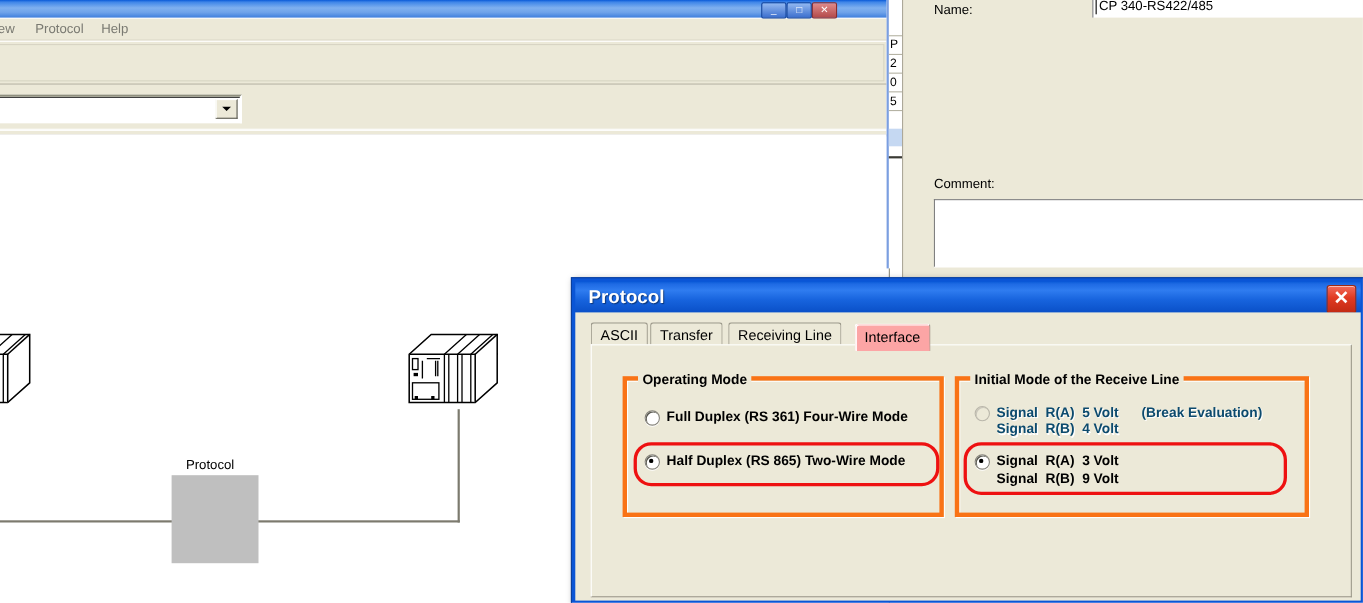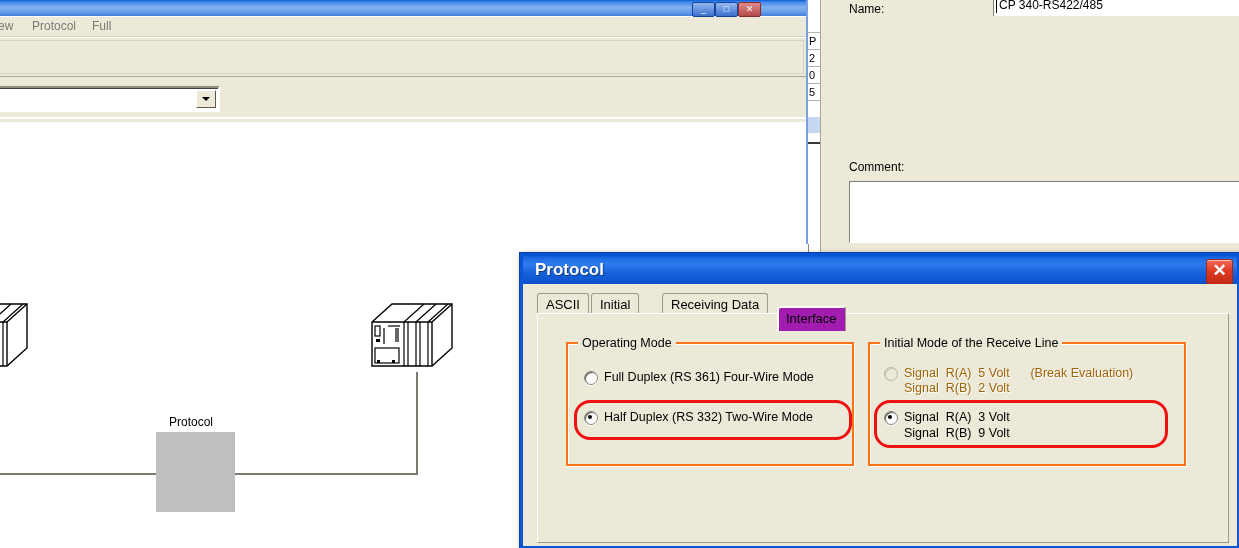--- a/index.html
+++ b/index.html
@@ -94,42 +94,42 @@
     background:linear-gradient(to bottom,#f26b5b 0%,#e03a22 45%,#c22a14 100%);
     border:1px solid #9c2a16;box-shadow:inset 0 1px 0 rgba(255,255,255,.55);}
   #dlg-close .x{position:absolute;left:0;right:0;top:0;bottom:0;color:#fff;
     font-size:17px;font-weight:bold;line-height:22px;text-align:center;}
   #dlg-body{position:absolute;left:3px;top:31px;width:714px;height:262px;background:#ece9d8;}
 
   .tabstrip{position:absolute;left:14px;top:6px;width:690px;height:24px;}
   .tab{position:absolute;top:3px;height:21px;line-height:21px;padding:0 8px;font-size:13px;
     background:#ece9d8;border:1px solid #9d9a8c;border-bottom:none;
     border-radius:3px 3px 0 0;color:#000;}
-  .tab.active{top:16px;height:24px;line-height:23px;background:#a21caf;
+  .tab.active{top:4px;height:24px;line-height:23px;background:#fca5a5;
     border-color:#ffffff #9d9a8c #ece9d8 #ffffff;z-index:3;
     box-shadow:inset 1px 1px 0 #fff;}
   .tabpage{position:absolute;left:14px;top:29px;width:690px;height:228px;
     background:#ece9d8;border:1px solid;border-color:#ffffff #9d9a8c #9d9a8c #ffffff;}
 
-  .groupbox{position:absolute;border:2px solid #f97316;
-    box-shadow:1px 1px 0 #ffffff, inset 1px 1px 0 #ffffff;}
+  .groupbox{position:absolute;border:4px solid #f97316;
+    box-shadow:1px 1px 0 #ffffff, inset 1px 1px 0 #ffffff;font-weight:bold;}
   .groupbox > .gtitle{position:absolute;left:10px;top:-8px;background:#ece9d8;
     padding:0 4px;font-size:12.5px;color:#000;white-space:nowrap;}
   #grp-mode{left:28px;top:28px;width:284px;height:120px;}
   #grp-init{left:330px;top:28px;width:314px;height:120px;}
 
   .radio-row{position:absolute;}
   .rdo{position:absolute;left:0;top:1px;width:12px;height:12px;border-radius:50%;
     background:#ffffff;border:1px solid #848279;
     box-shadow:inset 1px 1px 0 #5a5a52, 0 1px 0 #ffffff;}
   .rdo.on::after{content:"";position:absolute;left:3px;top:3px;width:4px;height:4px;
     border-radius:50%;background:#000;}
   .rdo.dis{background:#ece9d8;border-color:#b9b6aa;box-shadow:inset 1px 1px 0 #c9c6ba;}
   .rtxt{position:absolute;left:20px;top:0;font-size:12.5px;white-space:pre;line-height:15px;color:#000;}
-  .rtxt.dis{color:#a16207;text-shadow:1px 1px 0 #ffffff;}
+  .rtxt.dis{color:#0c4a6e;text-shadow:1px 1px 0 #ffffff;}
 
   #r-full{left:16px;top:26px;}
   #r-half{left:16px;top:66px;}
   #r-init1{left:14px;top:22px;}
   #r-init2{left:14px;top:66px;}
 
   .redbox{position:absolute;border:3px solid #ee1111;border-radius:16px;pointer-events:none;}
   #red-half{left:6px;top:56px;width:272px;height:34px;}
   #red-init{left:4px;top:56px;width:288px;height:42px;}
 </style>
@@ -147,21 +147,21 @@
       <span class="mark">□</span>
     </div>
     <div class="abs winbtn close">
       <span class="mark">✕</span>
     </div>
   </div>
 
   <div class="abs" id="bg-menubar">
     <div class="abs mi" style="left:52px">ew</div>
     <div class="abs mi" style="left:86px">Protocol</div>
-    <div class="abs mi" style="left:146px">Full</div>
+    <div class="abs mi" style="left:146px">Help</div>
   </div>
 
   <div class="abs" id="bg-toolbar">
     <div class="abs" id="bg-toolbar-inner"></div>
   </div>
 
   <div class="abs" id="bg-row2"></div>
   <div class="abs" id="bg-combo">
 
     <span class="btn">
@@ -265,50 +265,50 @@
     <span class="t">Protocol</span>
     <div id="dlg-close">
       <span class="x">✕</span>
     </div>
   </div>
 
   <div id="dlg-body">
 
     <div class="tabstrip">
       <div class="tab" style="left:0px">ASCII</div>
-      <div class="tab" style="left:54px">Initial</div>
-      <div class="tab" style="left:125px">Receiving Data</div>
+      <div class="tab" style="left:54px">Transfer</div>
+      <div class="tab" style="left:125px">Receiving Line</div>
       <div class="tab active" style="left:240px">Interface</div>
     </div>
 
     <div class="tabpage">
 
       <div class="groupbox" id="grp-mode">
         <span class="gtitle">Operating Mode</span>
 
         <div class="radio-row" id="r-full">
           <span class="rdo"></span>
           <span class="rtxt">Full Duplex (RS 361) Four-Wire Mode</span>
         </div>
 
         <div class="radio-row" id="r-half">
           <span class="rdo on"></span>
-          <span class="rtxt">Half Duplex (RS 332) Two-Wire Mode</span>
+          <span class="rtxt">Half Duplex (RS 865) Two-Wire Mode</span>
         </div>
 
         <div class="redbox" id="red-half"></div>
       </div>
 
       <div class="groupbox" id="grp-init">
         <span class="gtitle">Initial Mode of the Receive Line</span>
 
         <div class="radio-row" id="r-init1">
           <span class="rdo dis"></span>
           <span class="rtxt dis">Signal  R(A)  5 Volt      (Break Evaluation)</span>
-          <span class="rtxt dis" style="top:15px">Signal  R(B)  2 Volt</span>
+          <span class="rtxt dis" style="top:15px">Signal  R(B)  4 Volt</span>
         </div>
 
         <div class="radio-row" id="r-init2">
           <span class="rdo on"></span>
           <span class="rtxt">Signal  R(A)  3 Volt</span>
           <span class="rtxt" style="top:16px">Signal  R(B)  9 Volt</span>
         </div>
 
         <div class="redbox" id="red-init"></div>
       </div>

